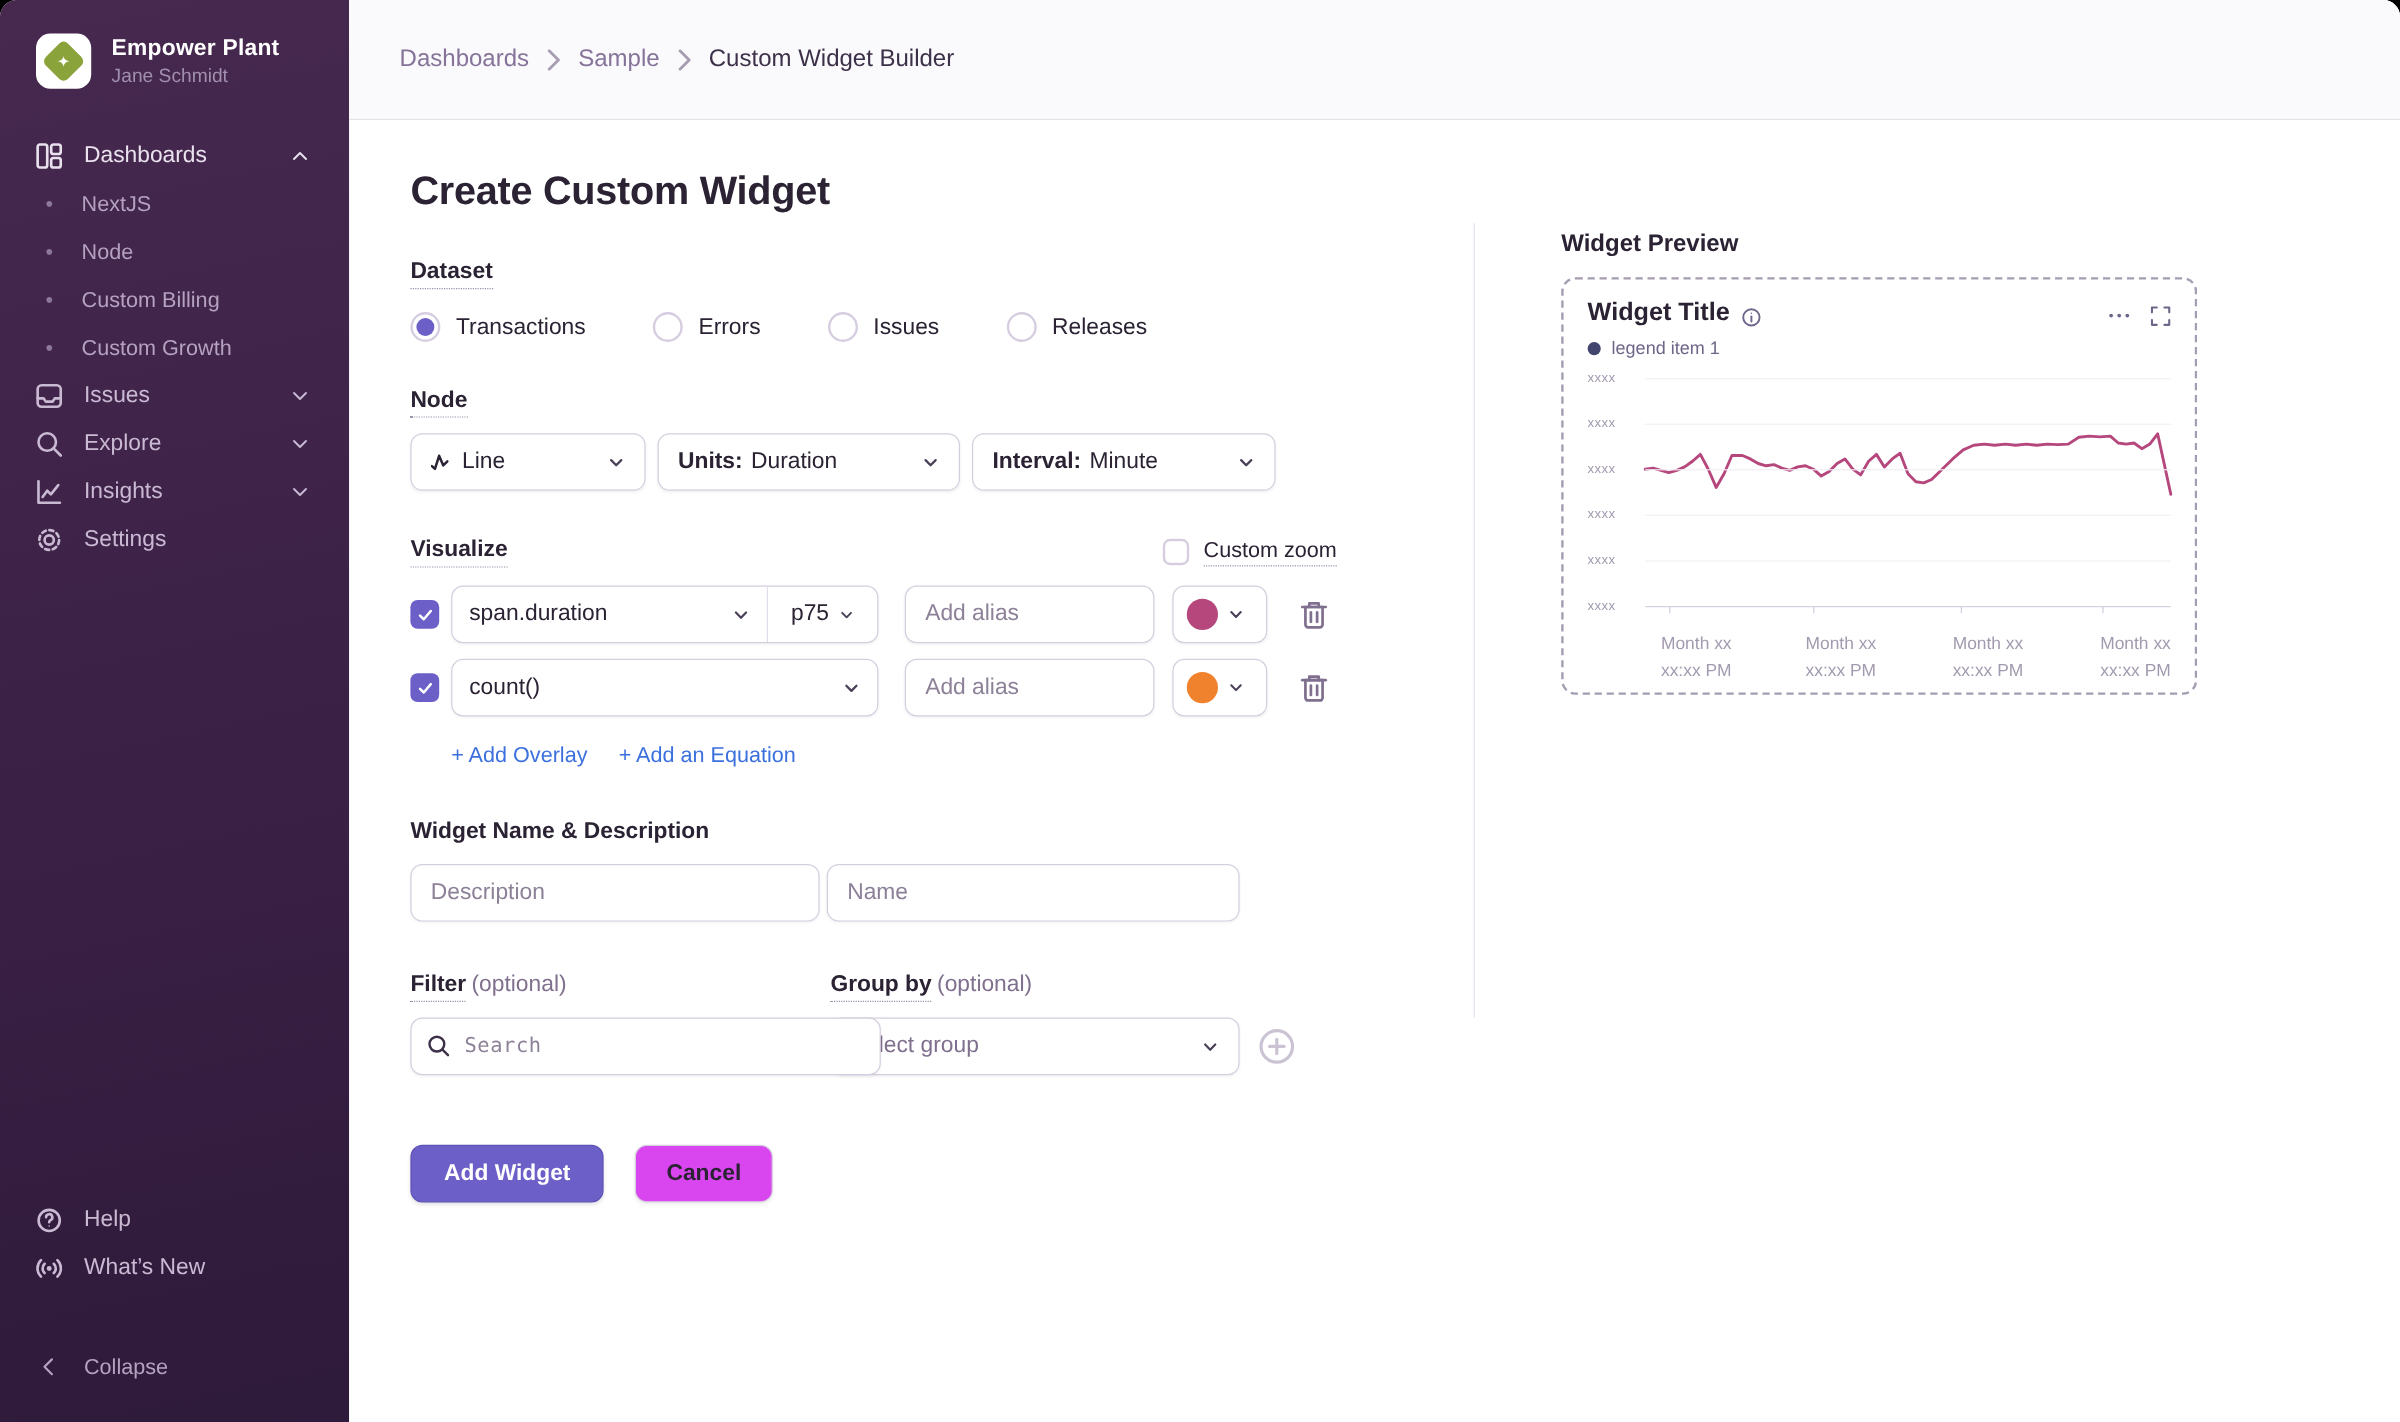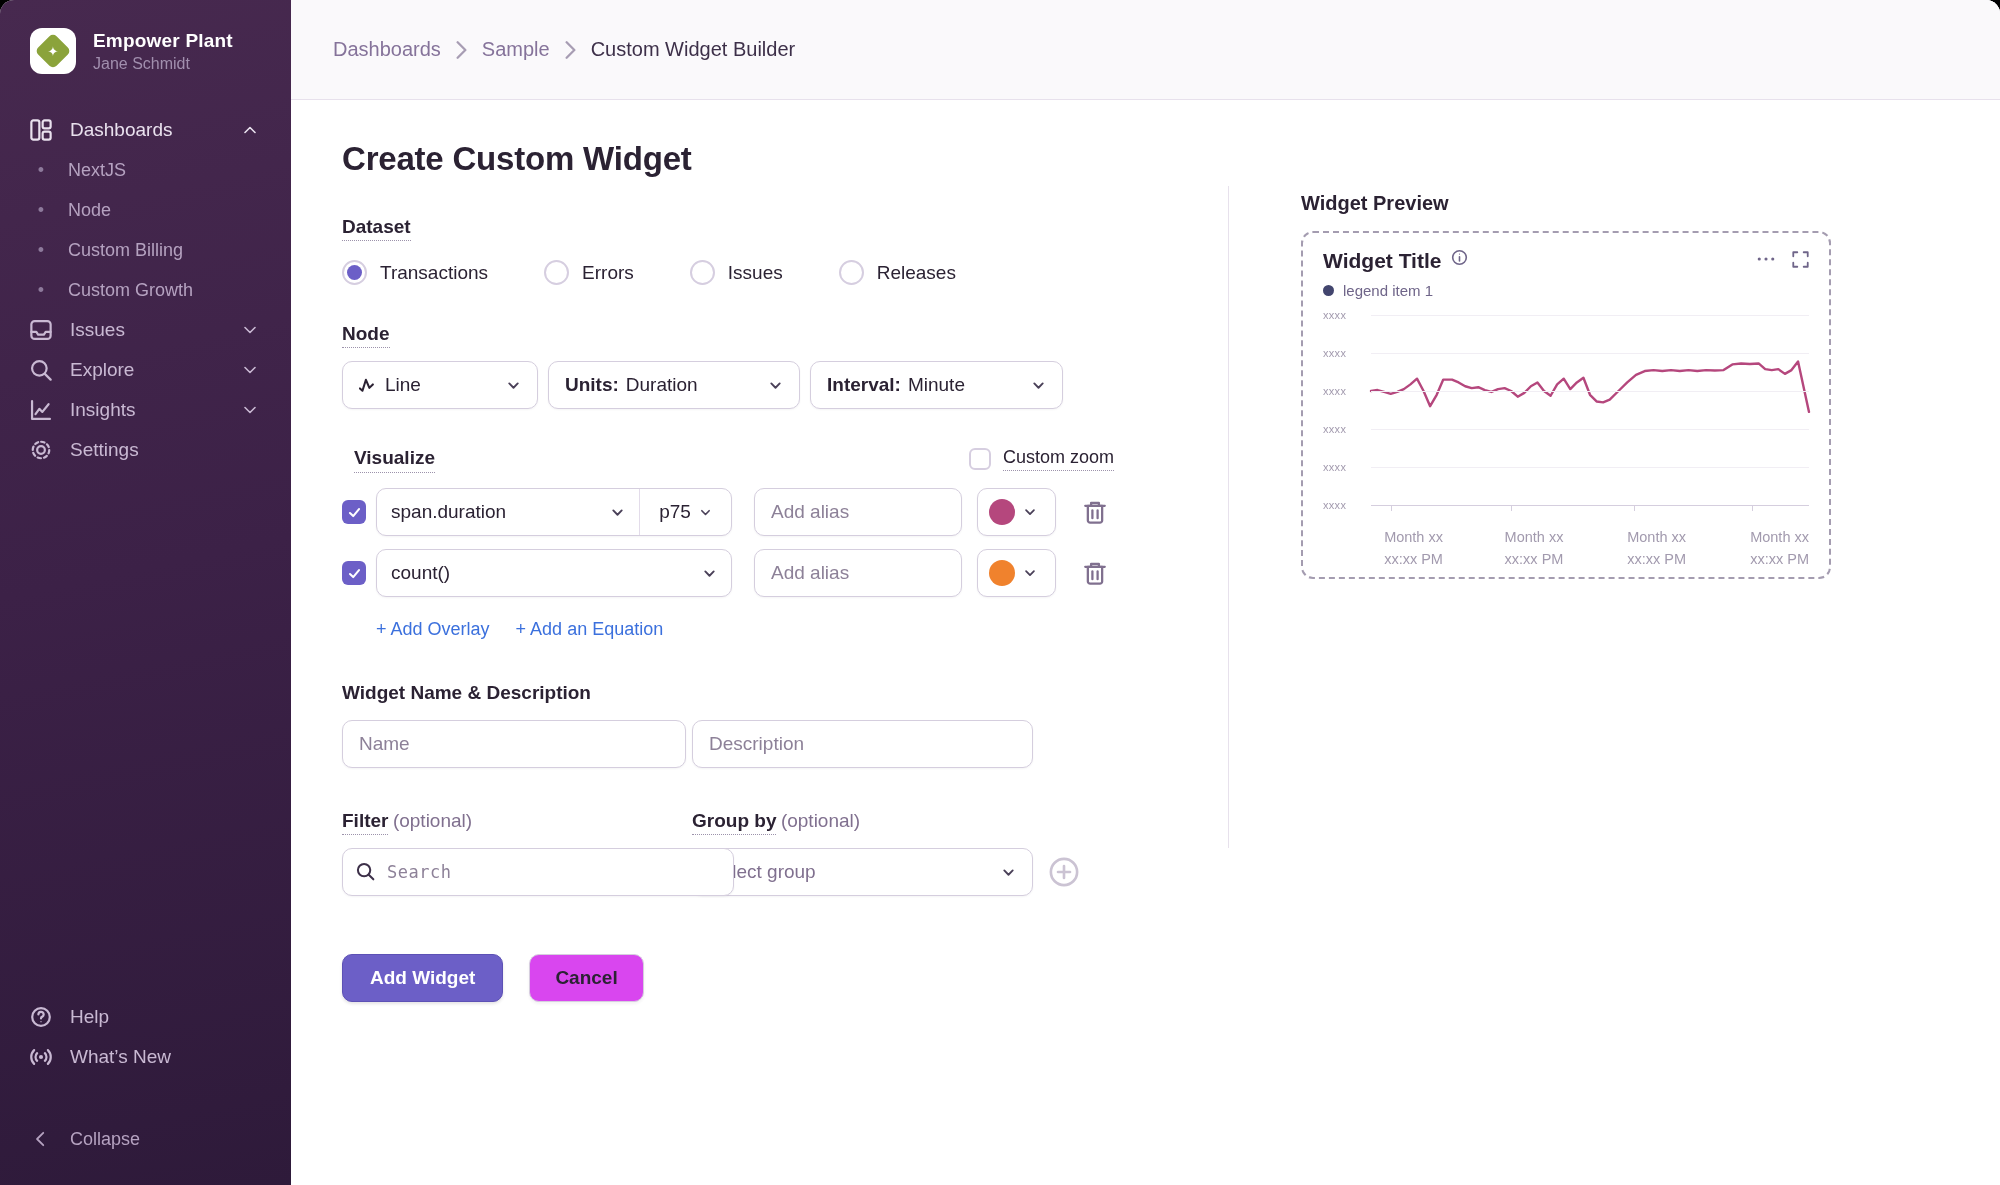--- a/index.html
+++ b/index.html
@@ -57,21 +57,21 @@
   
   .control { height:48px; background:#fff; border:1px solid #d5cede; border-radius:10px; display:flex; align-items:center; padding:0 16px; font-size:19px; color:#2b2233; box-shadow:0 1px 2px rgba(43,34,51,.05); cursor:pointer; }
   .control .chev { margin-left:auto; }
   .chev-svg { stroke:#4a4058; fill:none; stroke-width:2; stroke-linecap:round; stroke-linejoin:round; }
   .type-row { margin-top:16px; display:flex; gap:10px; }
   .w-line { width:196px; } .w-units { width:252px; } .w-interval { width:253px; }
   .bold-part { font-weight:bold; margin-right:7px; }
   .line-glyph { stroke:#2b2233; fill:none; stroke-width:1.8; stroke-linecap:round; stroke-linejoin:round; margin-right:11px; }
 
   
-  .vis-header { margin-top:38px; display:flex; align-items:flex-start; justify-content:space-between;margin-left:12px; }
+  .vis-header { margin-top:38px; display:flex; align-items:center; justify-content:space-between; }
   .custom-zoom { display:flex; align-items:center; gap:12px; cursor:pointer; }
   .cz-box { width:22px; height:22px; border:2px solid #d6cee0; border-radius:6px; background:#fff; }
   .cz-label { font-size:18px; color:#2b2233; border-bottom:1px dotted #9c92ab; padding-bottom:2px; }
   .vis-row { margin-top:15px; display:flex; align-items:center; }
   .checkbox { width:24px; height:24px; border-radius:6px; background:#6c5fc7; display:flex; align-items:center; justify-content:center; flex:0 0 24px; cursor:pointer; }
   .combo { margin-left:10px; display:flex; width:356px; height:48px; border:1px solid #d5cede; border-radius:10px; background:#fff; box-shadow:0 1px 2px rgba(43,34,51,.05); overflow:hidden; }
   .combo .seg { display:flex; align-items:center; padding:0 14px; font-size:19px; color:#2b2233; cursor:pointer; }
   .combo .seg-field { flex:1; border-right:1px solid #e3dcea; }
   .combo .seg-agg { width:91px; justify-content:center; gap:8px; }
   .combo .seg-field .chev { margin-left:auto; }
@@ -100,21 +100,21 @@
 
   
   .btn-row { margin-top:58px; display:flex; gap:26px; }
   .btn { height:48px; border-radius:10px; font-size:19px; font-weight:bold; display:flex; align-items:center; justify-content:center; cursor:pointer; font-family:"Liberation Sans",sans-serif; }
   .btn-primary { background:#6c5fc7; color:#fff; padding:0 27px; border:1px solid #5d51b5; box-shadow:0 2px 3px rgba(43,34,51,.12); }
   .btn-default { background:#d946ef; color:#2b2233; padding:0 25px; border:1px solid #d5cede; box-shadow:0 2px 3px rgba(43,34,51,.06); }
 
   
   .preview-title { font-size:20px; font-weight:bold; color:#2b2233; }
   .widget-panel { margin-top:16px; width:530px; border:2px dashed #a49cb0; border-radius:12px; background:#fff; padding:16px 20px 18px; }
-  .widget-head { display:flex; align-items:flex-start; }
+  .widget-head { display:flex; align-items:flex-end; }
   .widget-title { font-size:21px; font-weight:bold; color:#2b2233; }
   .info-ic { margin-left:10px; color:#6f6589; display:flex; }
   .head-icons { margin-left:auto; display:flex; align-items:center; gap:16px; color:#6f6589; }
   .legend { margin-top:9px; display:flex; align-items:center; gap:9px; }
   .legend-dot { width:11px; height:11px; border-radius:50%; }
   .legend-label { font-size:15px; color:#6f6589; }
   .chart { margin-top:16px; display:flex; }
   .y-axis { position:relative; width:48px; height:190px; flex:0 0 48px; }
   .y-tick { position:absolute; left:0; transform:translateY(-50%); font-size:11px; color:#a29aae; letter-spacing:.3px; }
   .plot { position:relative; flex:1; height:190px; }
@@ -388,22 +388,22 @@
               </span>
             </div>
 
             <div class="links-row">
               <span class="add-link">+ Add Overlay</span>
               <span class="add-link">+ Add an Equation</span>
             </div>
 
             <div class="mt-section"><span class="section-label">Widget Name &amp; Description</span></div>
             <div class="pair-row">
+              <input class="text-input second" placeholder="Description" style="">
               <input class="text-input" placeholder="Name" style="">
-              <input class="text-input second" placeholder="Description" style="">
             </div>
 
             <div class="labels-row">
               <div class="cell">
                 <span class="section-label dotted">Filter</span>
                 <span class="section-label optional">(optional)</span>
               </div>
               <div class="cell">
                 <span class="section-label dotted">Group by</span>
                 <span class="section-label optional">(optional)</span>

